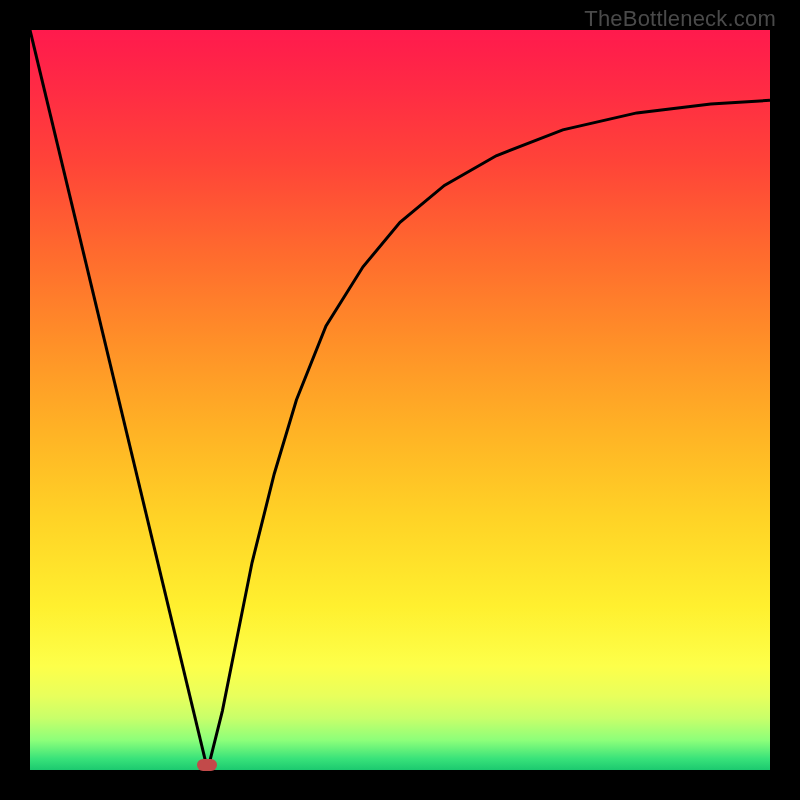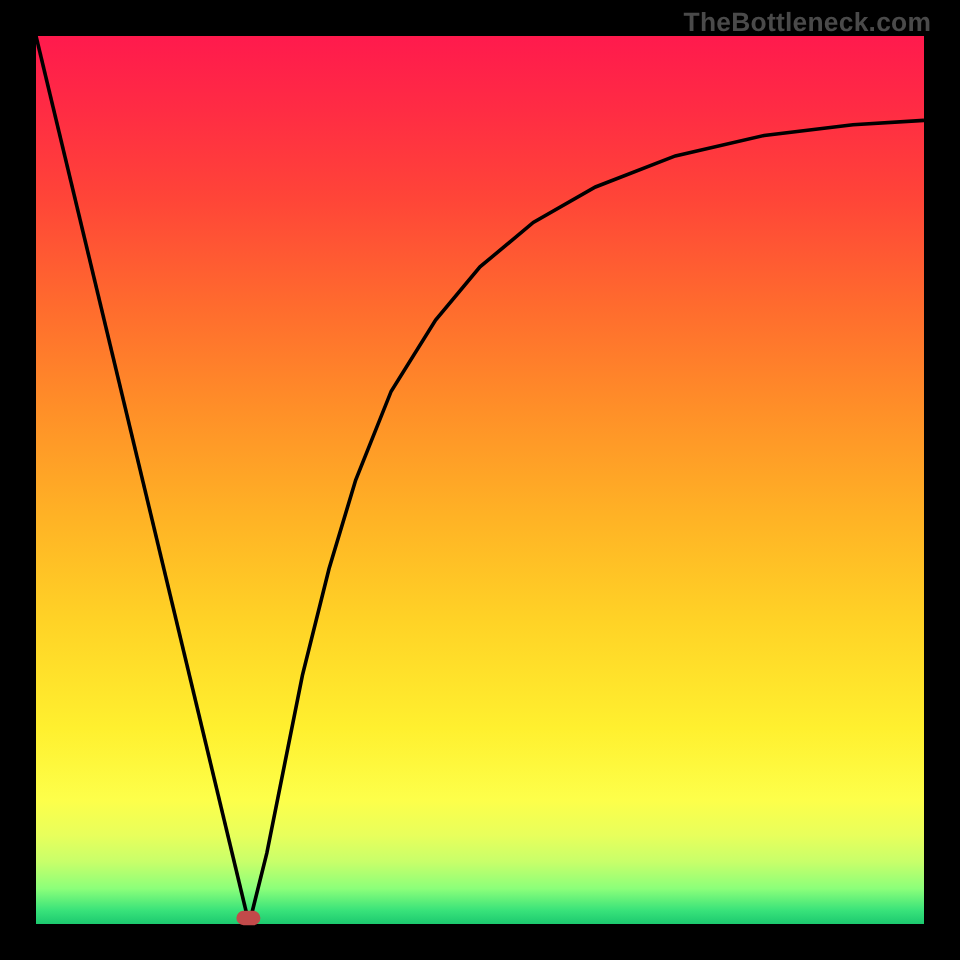--- a/index.html
+++ b/index.html
@@ -41,21 +41,21 @@
       #1cc96f 100%
     );
   }
   .watermark {
     position: absolute;
     top: 6px;
     right: 24px;
     color: #4a4a4a;
     font-size: 22px;
     letter-spacing: 0.2px;
-    font-weight: 700;
+    font-weight: 400;
   }
   svg.curve {
     position: absolute;
     left: 0;
     top: 0;
     width: 740px;
     height: 740px;
   }
   .marker {
     position: absolute;

